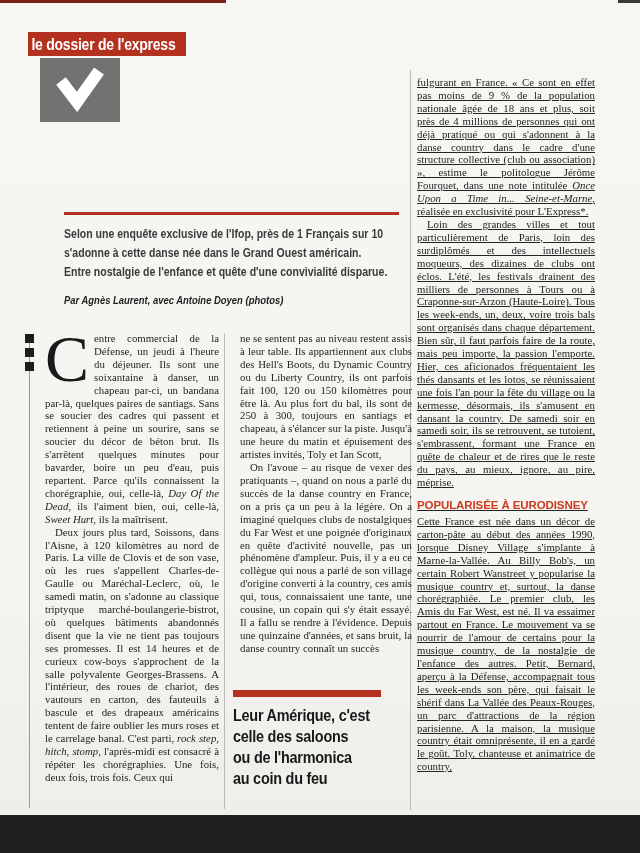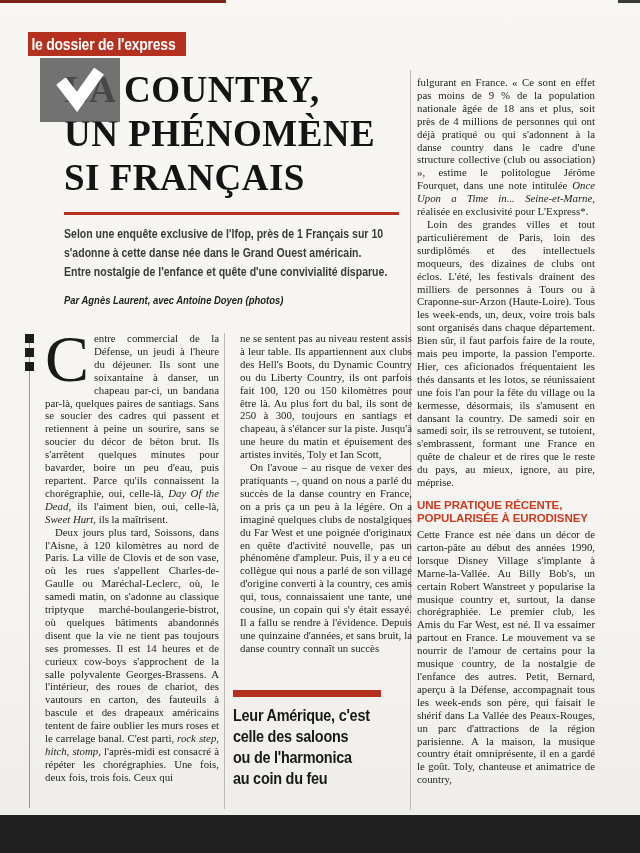--- a/index.html
+++ b/index.html
@@ -65,21 +65,21 @@
   }
   .col p { margin:0; }
   .col .pgroup p:not(:first-child), .col > p:not(:first-child) { text-indent:10px; }
   .it { font-style:italic; }
   .dropcap {
     float:left; font-size:66px; line-height:50px; padding:2px 5px 0 0;
     color:#1a1a1a; font-family:"Liberation Serif", serif; text-indent:0;
   }
   .col1 { left:45px;  top:332px; width:174px; height:458px; }
   .col2 { left:240px; top:332px; width:172px; height:330px; }
-  .col3 { left:417px; top:76px;  width:178px; height:714px; }
+  .col3 { left:417px; top:76px;  width:178px; height:714px;text-decoration:underline; }
 
   .vrule { position:absolute; width:1px; background:#bcb9b4; }
   .vrule1 { left:224px; top:333px; height:476px; }
   .vrule2 { left:410px; top:70px;  height:740px; }
 
   .subhead {
     font-family:"Liberation Sans", sans-serif; font-weight:bold; font-size:11.5px;
     line-height:13px; color:#cc3a20; margin:10px 0 3px; letter-spacing:-0.1px;
     text-align:left;
   }
@@ -107,25 +107,20 @@
 
 <div class="screen">
 
   <div class="edge-top-left"></div>
   <div class="edge-top-right"></div>
 
   <div class="kicker">
     <span class="txt">le dossier de l'express</span>
   </div>
 
-  <div class="title">
-      <div class="tline">LA COUNTRY,</div>
-      <div class="tline">UN PHÉNOMÈNE</div>
-      <div class="tline">SI FRANÇAIS</div>
-    </div>
 
   <div class="overlay-box">
     <svg width="56" height="44" viewBox="0 0 56 44">
       <polyline points="9,13 25,34 47,3" fill="none" stroke="#ffffff" stroke-width="12" stroke-linecap="butt" stroke-linejoin="miter"></polyline>
     </svg>
   </div>
 
   <div class="rule-red"></div>
 
   <div class="standfirst">
@@ -153,21 +148,20 @@
       <p><span>ne se sentent pas au niveau restent assis à leur table. Ils appartiennent aux clubs des Hell's Boots, du Dynamic Country ou du Liberty Country, ils ont parfois fait 100, 120 ou 150 kilomètres pour être là. Au plus fort du bal, ils sont de 250 à 300, toujours en santiags et chapeau, à s'élancer sur la piste. Jusqu'à une heure du matin et épuisement des artistes invités, Toly et Ian Scott,</span></p>
       <p><span>On l'avoue – au risque de vexer des pratiquants –, quand on nous a parlé du succès de la danse country en France, on a pris ça un peu à la légère. On a imaginé quelques clubs de nostalgiques du Far West et une poignée d'originaux en quête d'activité nouvelle, pas un phénomène d'ampleur. Puis, il y a eu ce collègue qui nous a parlé de son village d'origine converti à la country, ces amis qui, tous, connaissaient une tante, une cousine, un copain qui s'y était essayé. Il a fallu se rendre à l'évidence. Depuis une quinzaine d'années, et sans bruit, la danse country connaît un succès</span></p>
     </div>
 
   <div class="col col3">
     <div class="pgroup">
         <p><span>fulgurant en France. « Ce sont en effet pas moins de 9 % de la population nationale âgée de 18 ans et plus, soit près de 4 millions de personnes qui ont déjà pratiqué ou qui s'adonnent à la danse country dans le cadre d'une structure collective (club ou association) », estime le politologue Jérôme Fourquet, dans une note intitulée </span><span class="it">Once Upon a Time in... Seine-et-Marne</span><span>, réalisée en exclusivité pour L'Express*.</span></p>
         <p><span>Loin des grandes villes et tout particulièrement de Paris, loin des surdiplômés et des intellectuels moqueurs, des dizaines de clubs ont éclos. L'été, les festivals drainent des milliers de personnes à Tours ou à Craponne-sur-Arzon (Haute-Loire). Tous les week-ends, un, deux, voire trois bals sont organisés dans chaque département. Bien sûr, il faut parfois faire de la route, mais peu importe, la passion l'emporte. Hier, ces aficionados fréquentaient les thés dansants et les lotos, se réunissaient une fois l'an pour la fête du village ou la kermesse, désormais, ils s'amusent en dansant la country. De samedi soir en samedi soir, ils se retrouvent, se tutoient, s'embrassent, formant une France en quête de chaleur et de rires que le reste du pays, au mieux, ignore, au pire, méprise.</span></p>
       </div>
     <h3 class="subhead">
-        <div class="tline">UNE PRATIQUE RÉCENTE,</div>
         <div class="tline">POPULARISÉE À EURODISNEY</div>
       </h3>
     <div class="pgroup">
         <p><span>Cette France est née dans un décor de carton-pâte au début des années 1990, lorsque Disney Village s'implante à Marne-la-Vallée. Au Billy Bob's, un certain Robert Wanstreet y popularise la musique country et, surtout, la danse chorégraphiée. Le premier club, les Amis du Far West, est né. Il va essaimer partout en France. Le mouvement va se nourrir de l'amour de certains pour la musique country, de la nostalgie de l'enfance des autres. Petit, Bernard, aperçu à la Défense, accompagnait tous les week-ends son père, qui faisait le shérif dans La Vallée des Peaux-Rouges, un parc d'attractions de la région parisienne. A la maison, la musique country était omniprésente, il en a gardé le goût. Toly, chanteuse et animatrice de country,</span></p>
       </div>
   </div>
 
   <div class="pullquote">
     <div class="pq-bar"></div>
     <div class="pq-text">

